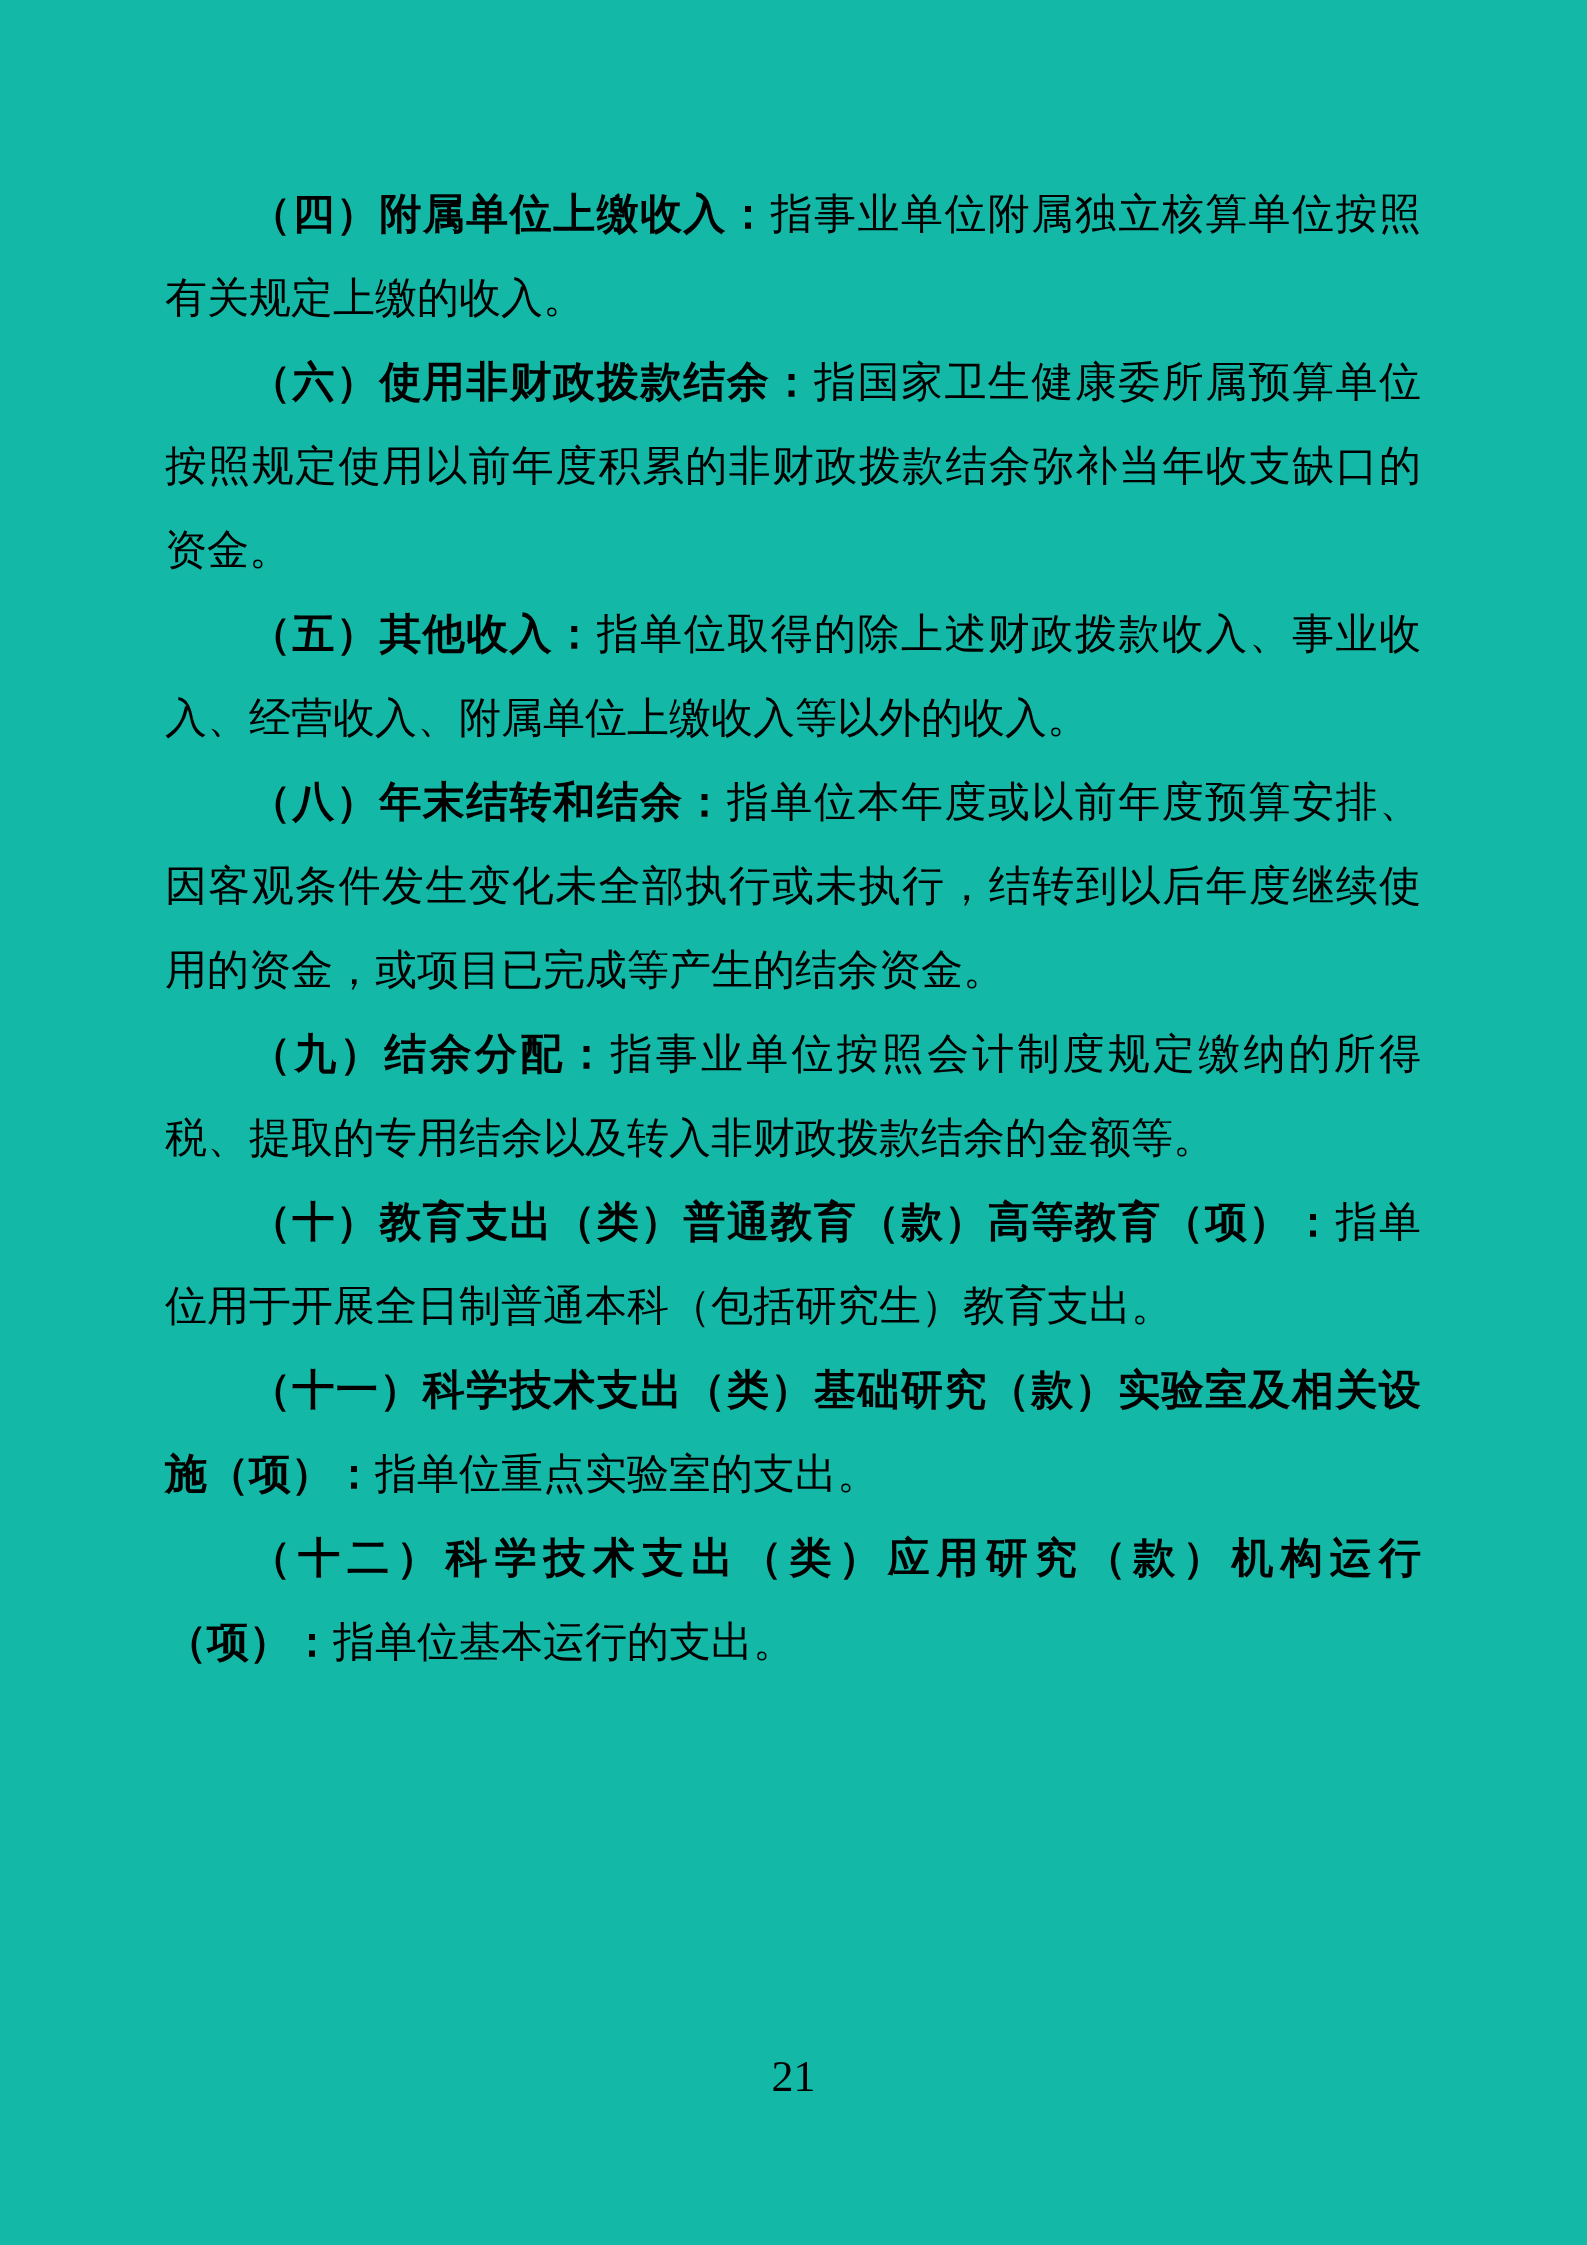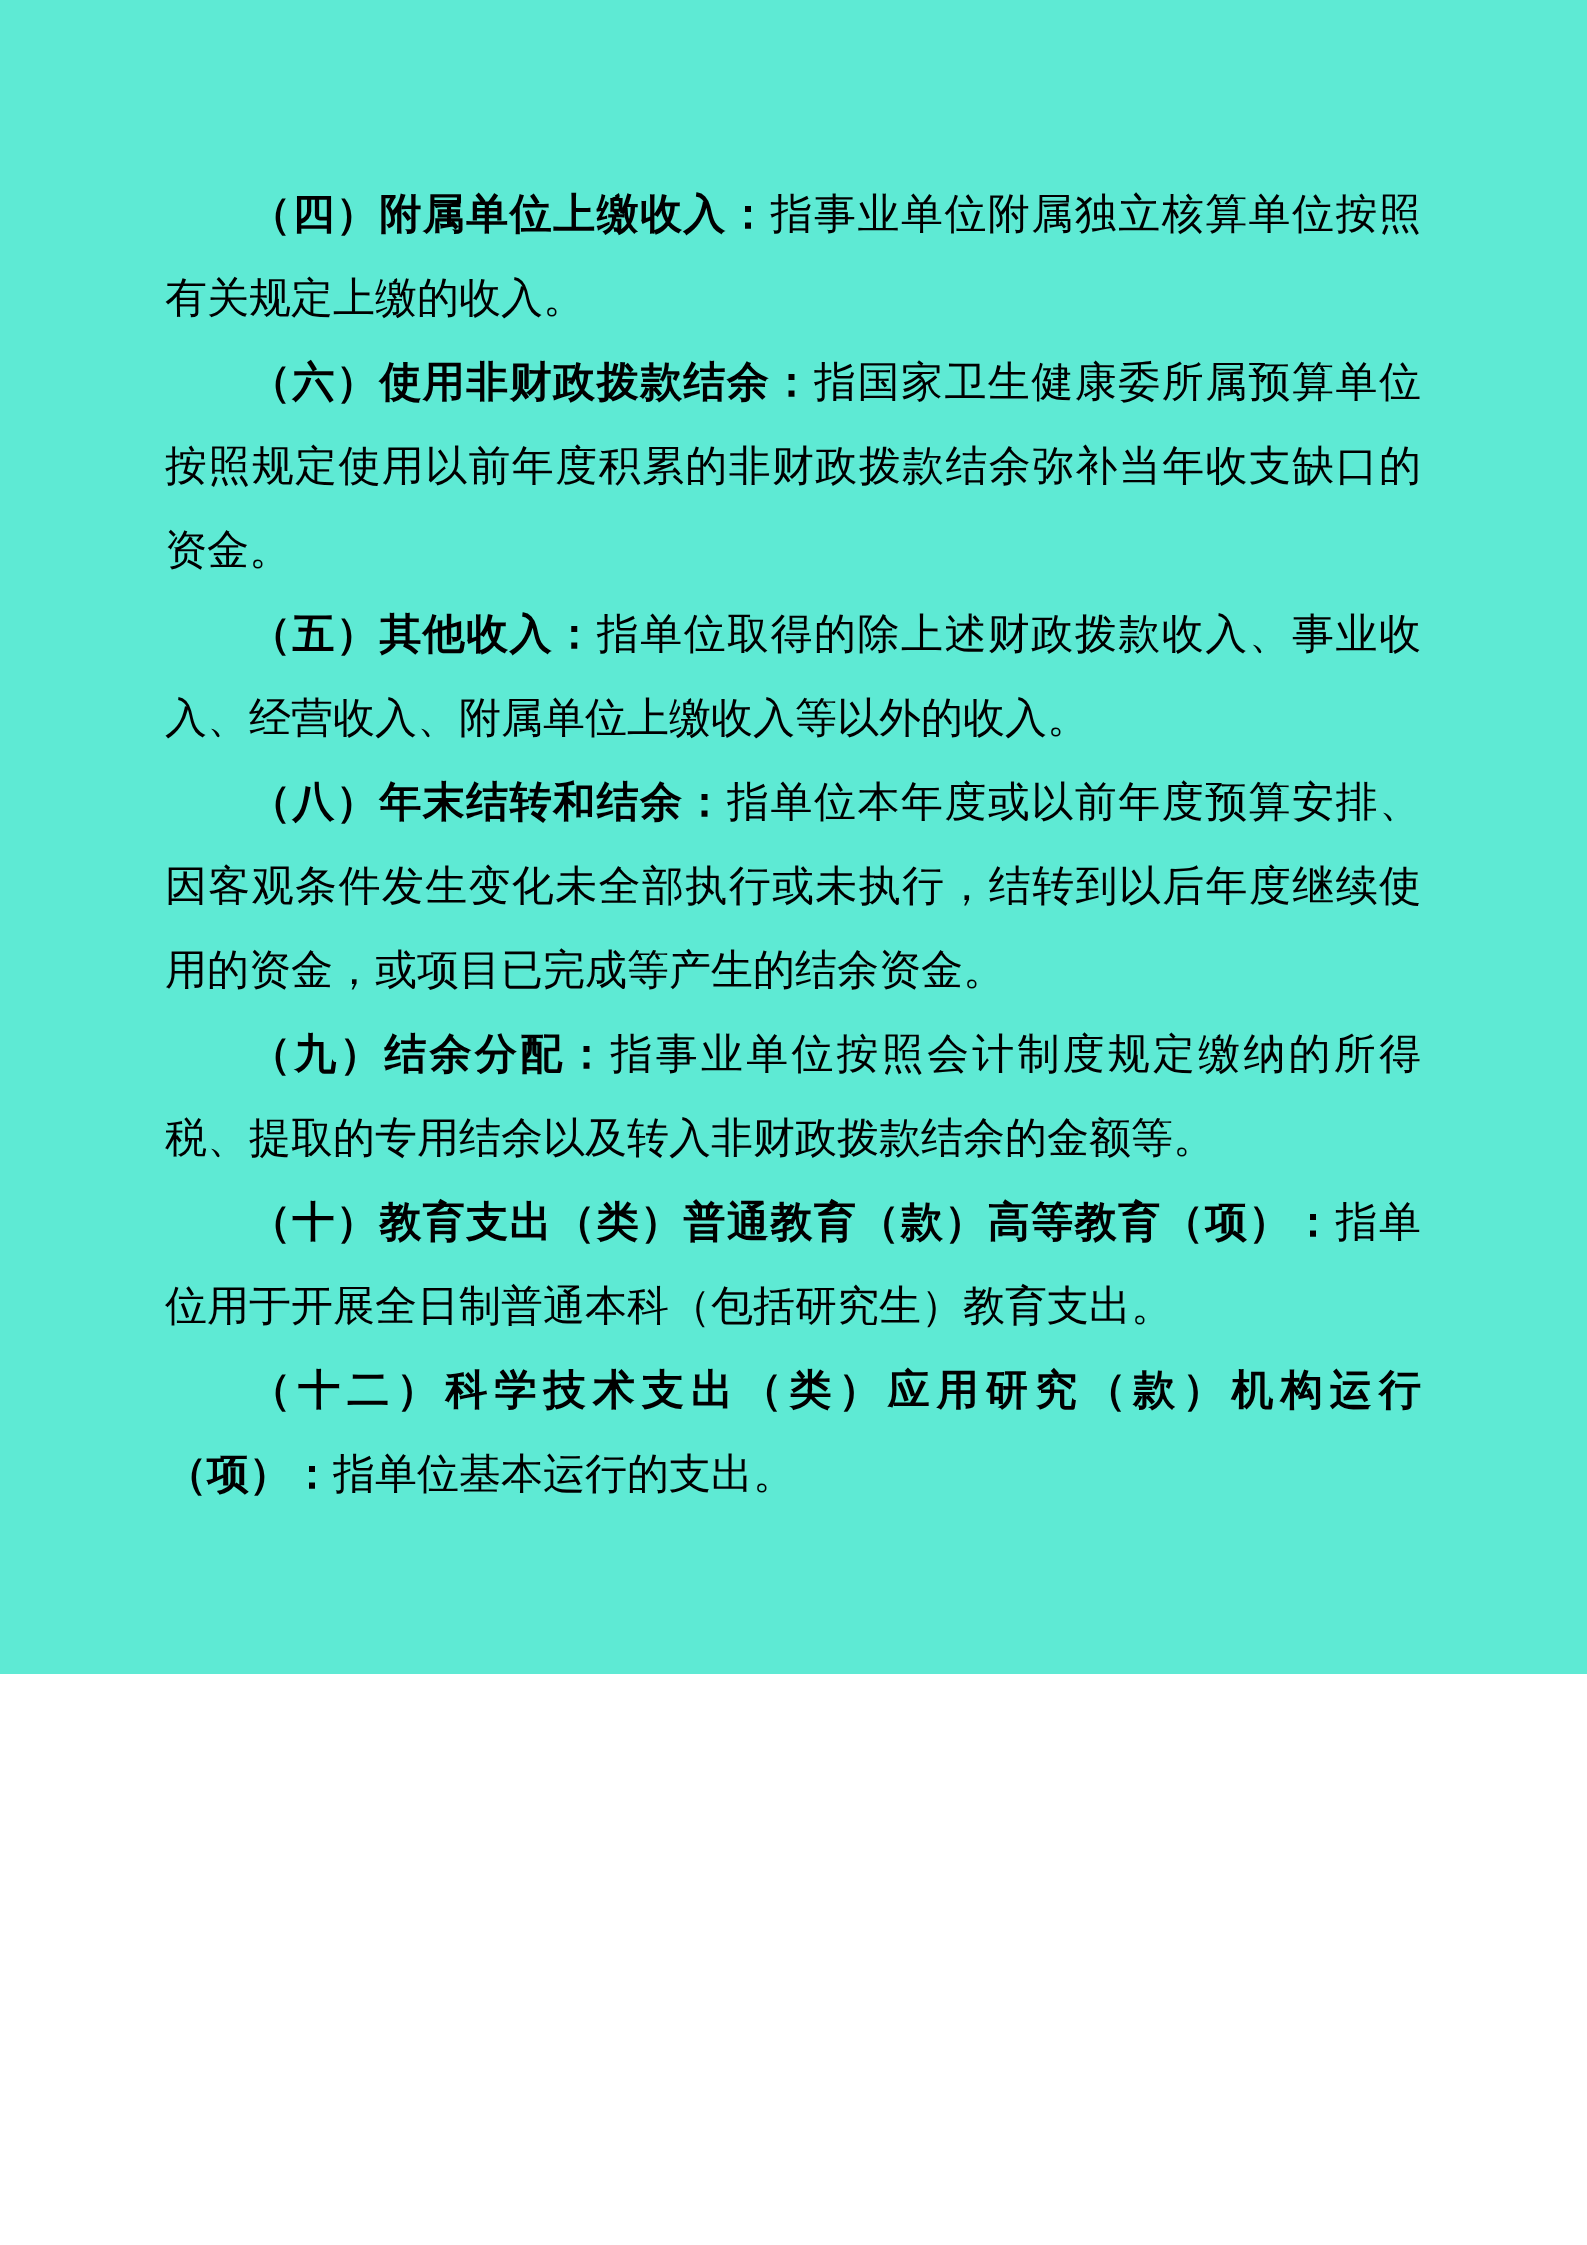--- a/index.html
+++ b/index.html
@@ -3,22 +3,22 @@
 <meta charset="utf-8">
 <style>
   html, body {
     margin: 0;
     padding: 0;
     background: #ffffff;
   }
   .page {
     position: relative;
     width: 1587px;
-    height: 1674px;
-    background: #5eead4;
+    height: 2245px;
+    background: #14b8a6;
     color: #000000;
     font-family: "Liberation Serif", "DejaVu Serif", serif;
     overflow: hidden;
   }
   .content {
     position: absolute;
     left: 165px;
     top: 172px;
     width: 1256px;
   }
@@ -64,20 +64,21 @@
 
     <p class="para"><span class="para-head">（五）其他收入：</span><span class="para-body">指单位取得的除上述财政拨款收入、事业收入、经营收入、附属单位上缴收入等以外的收入。</span></p>
 
 
     <p class="para"><span class="para-head">（八）年末结转和结余：</span><span class="para-body">指单位本年度或以前年度预算安排、因客观条件发生变化未全部执行或未执行，结转到以后年度继续使用的资金，或项目已完成等产生的结余资金。</span></p>
 
     <p class="para"><span class="para-head">（九）结余分配：</span><span class="para-body">指事业单位按照会计制度规定缴纳的所得税、提取的专用结余以及转入非财政拨款结余的金额等。</span></p>
 
     <p class="para"><span class="para-head">（十）教育支出（类）普通教育（款）高等教育（项）：</span><span class="para-body">指单位用于开展全日制普通本科（包括研究生）教育支出。</span></p>
 
+    <p class="para"><span class="para-head">（十一）科学技术支出（类）基础研究（款）实验室及相关设施（项）：</span><span class="para-body">指单位重点实验室的支出。</span></p>
 
     <p class="para"><span class="para-head">（十二）科学技术支出（类）应用研究（款）机构运行（项）：</span><span class="para-body">指单位基本运行的支出。</span></p>
 
   </div>
   </main>
 
   <footer class="page-footer">
     <span class="page-number">21</span>
   </footer>
 

